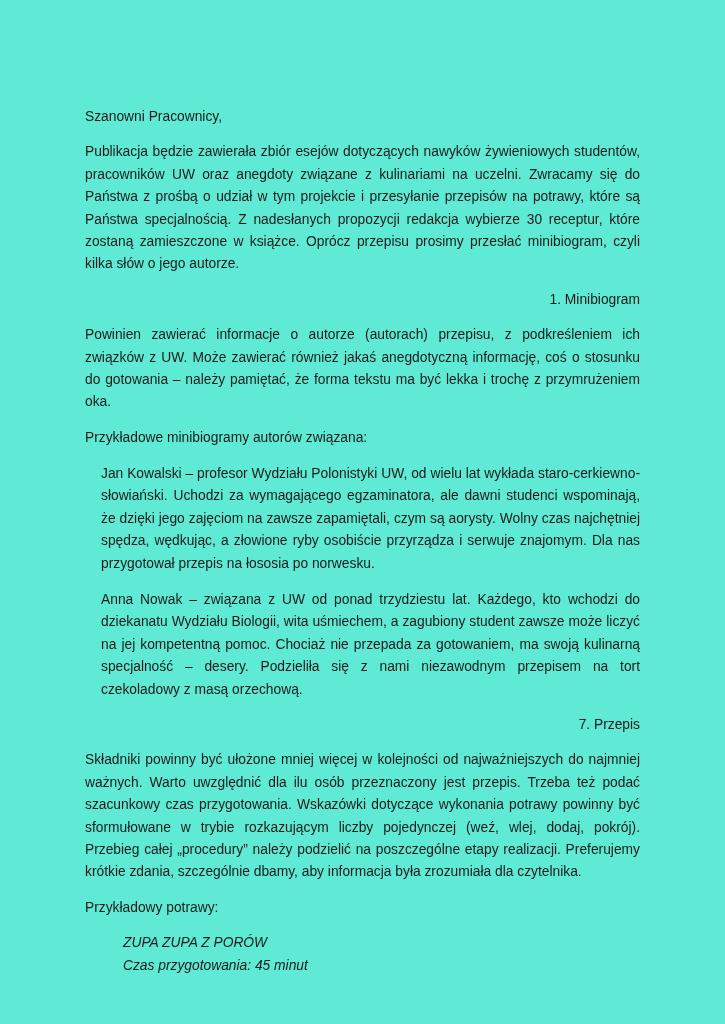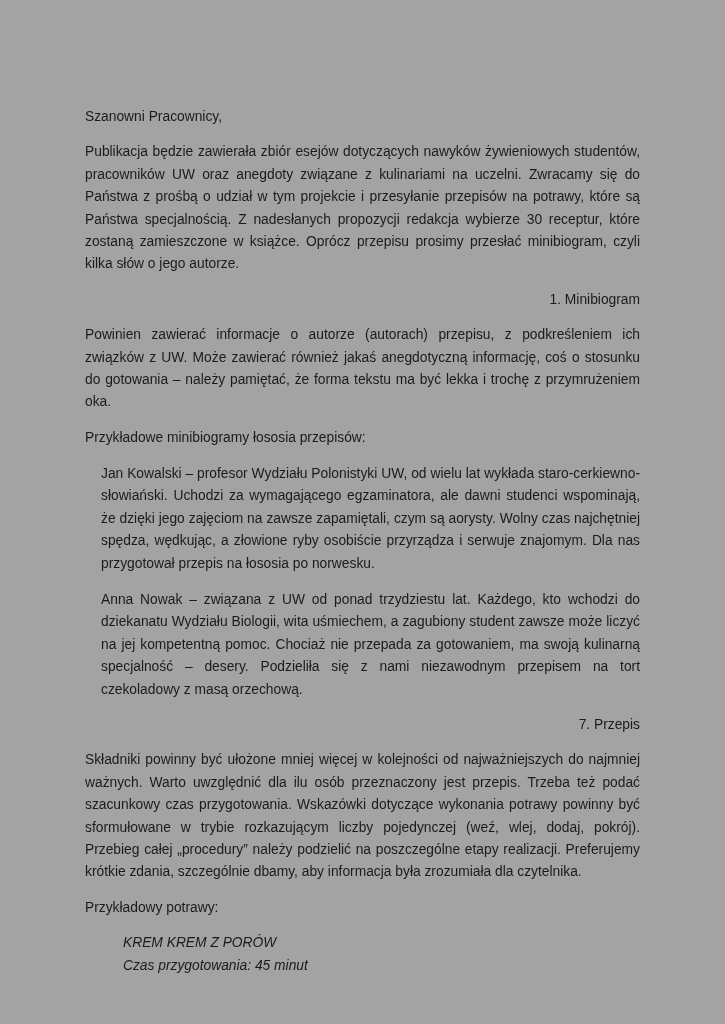--- a/index.html
+++ b/index.html
@@ -5,21 +5,21 @@
   html, body {
     margin: 0;
     padding: 0;
     background: #ffffff;
   }
   .page {
     position: relative;
     width: 725px;
     height: 1024px;
     margin: 0 auto;
-    background: #a3a3a3;
+    background: #5eead4;
     box-sizing: border-box;
     padding: 106px 85px 40px 85px;
     font-family: "Liberation Sans", sans-serif;
     font-size: 13.8px;
     line-height: 22.4px;
     color: #1b1b1b;
     overflow: hidden;
   }
   .para {
     margin: 0 0 13px 0;
@@ -54,31 +54,31 @@
 
   <p class="para no-justify">Szanowni Pracownicy,</p>
 
 
   <p class="para">Publikacja będzie zawierała zbiór esejów dotyczących nawyków żywieniowych studentów, pracowników UW oraz anegdoty związane z kulinariami na uczelni. Zwracamy się do Państwa z prośbą o udział w tym projekcie i przesyłanie przepisów na potrawy, które są Państwa specjalnością. Z nadesłanych propozycji redakcja wybierze 30 receptur, które zostaną zamieszczone w książce. Oprócz przepisu prosimy przesłać minibiogram, czyli kilka słów o jego autorze.</p>
 
   <p class="heading">1. Minibiogram</p>
 
   <p class="para">Powinien zawierać informacje o autorze (autorach) przepisu, z podkreśleniem ich związków z UW. Może zawierać również jakaś anegdotyczną informację, coś o stosunku do gotowania – należy pamiętać, że forma tekstu ma być lekka i trochę z przymrużeniem oka.</p>
 
-  <p class="para no-justify">Przykładowe minibiogramy łososia przepisów:</p>
+  <p class="para no-justify">Przykładowe minibiogramy autorów związana:</p>
 
   <p class="indent-block">Jan Kowalski – profesor Wydziału Polonistyki UW, od wielu lat wykłada staro-cerkiewno-słowiański. Uchodzi za wymagającego egzaminatora, ale dawni studenci wspominają, że dzięki jego zajęciom na zawsze zapamiętali, czym są aorysty. Wolny czas najchętniej spędza, wędkując, a złowione ryby osobiście przyrządza i serwuje znajomym. Dla nas przygotował przepis na łososia po norwesku.</p>
 
   <p class="indent-block">Anna Nowak – związana z UW od ponad trzydziestu lat. Każdego, kto wchodzi do dziekanatu Wydziału Biologii, wita uśmiechem, a zagubiony student zawsze może liczyć na jej kompetentną pomoc. Chociaż nie przepada za gotowaniem, ma swoją kulinarną specjalność – desery. Podzieliła się z nami niezawodnym przepisem na tort czekoladowy z masą orzechową.</p>
 
   <p class="heading">7. Przepis</p>
 
   <p class="para">Składniki powinny być ułożone mniej więcej w kolejności od najważniejszych do najmniej ważnych. Warto uwzględnić dla ilu osób przeznaczony jest przepis. Trzeba też podać szacunkowy czas przygotowania. Wskazówki dotyczące wykonania potrawy powinny być sformułowane w trybie rozkazującym liczby pojedynczej (weź, wlej, dodaj, pokrój). Przebieg całej „procedury” należy podzielić na poszczególne etapy realizacji. Preferujemy krótkie zdania, szczególnie dbamy, aby informacja była zrozumiała dla czytelnika.</p>
 
   <p class="para no-justify">Przykładowy potrawy:</p>
 
   <div class="recipe-block">
-    <span class="recipe-line">KREM KREM Z PORÓW</span>
+    <span class="recipe-line">ZUPA ZUPA Z PORÓW</span>
     <span class="recipe-line">Czas przygotowania: 45 minut</span>
 
   </div>
 
 </div>
 
 </body></html>

